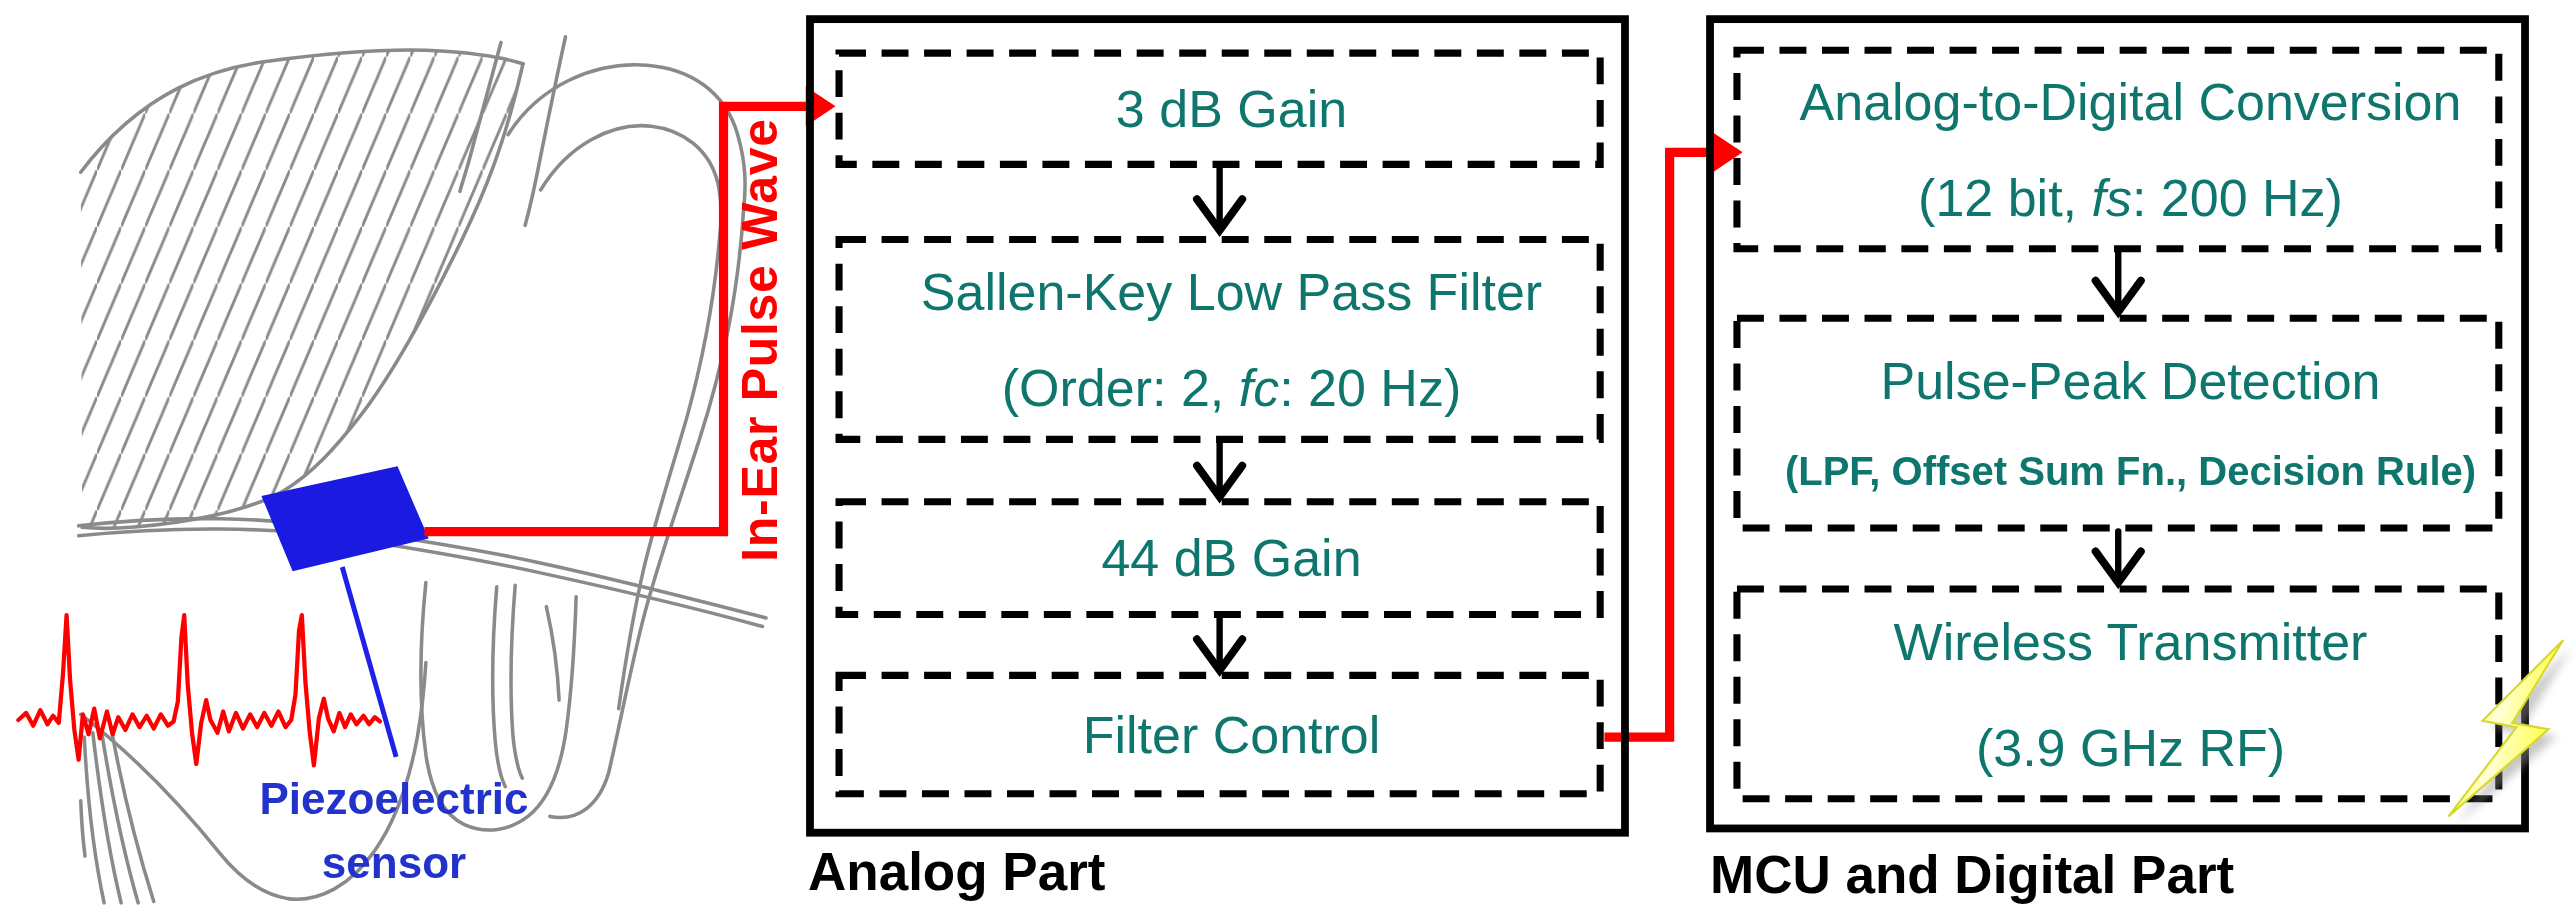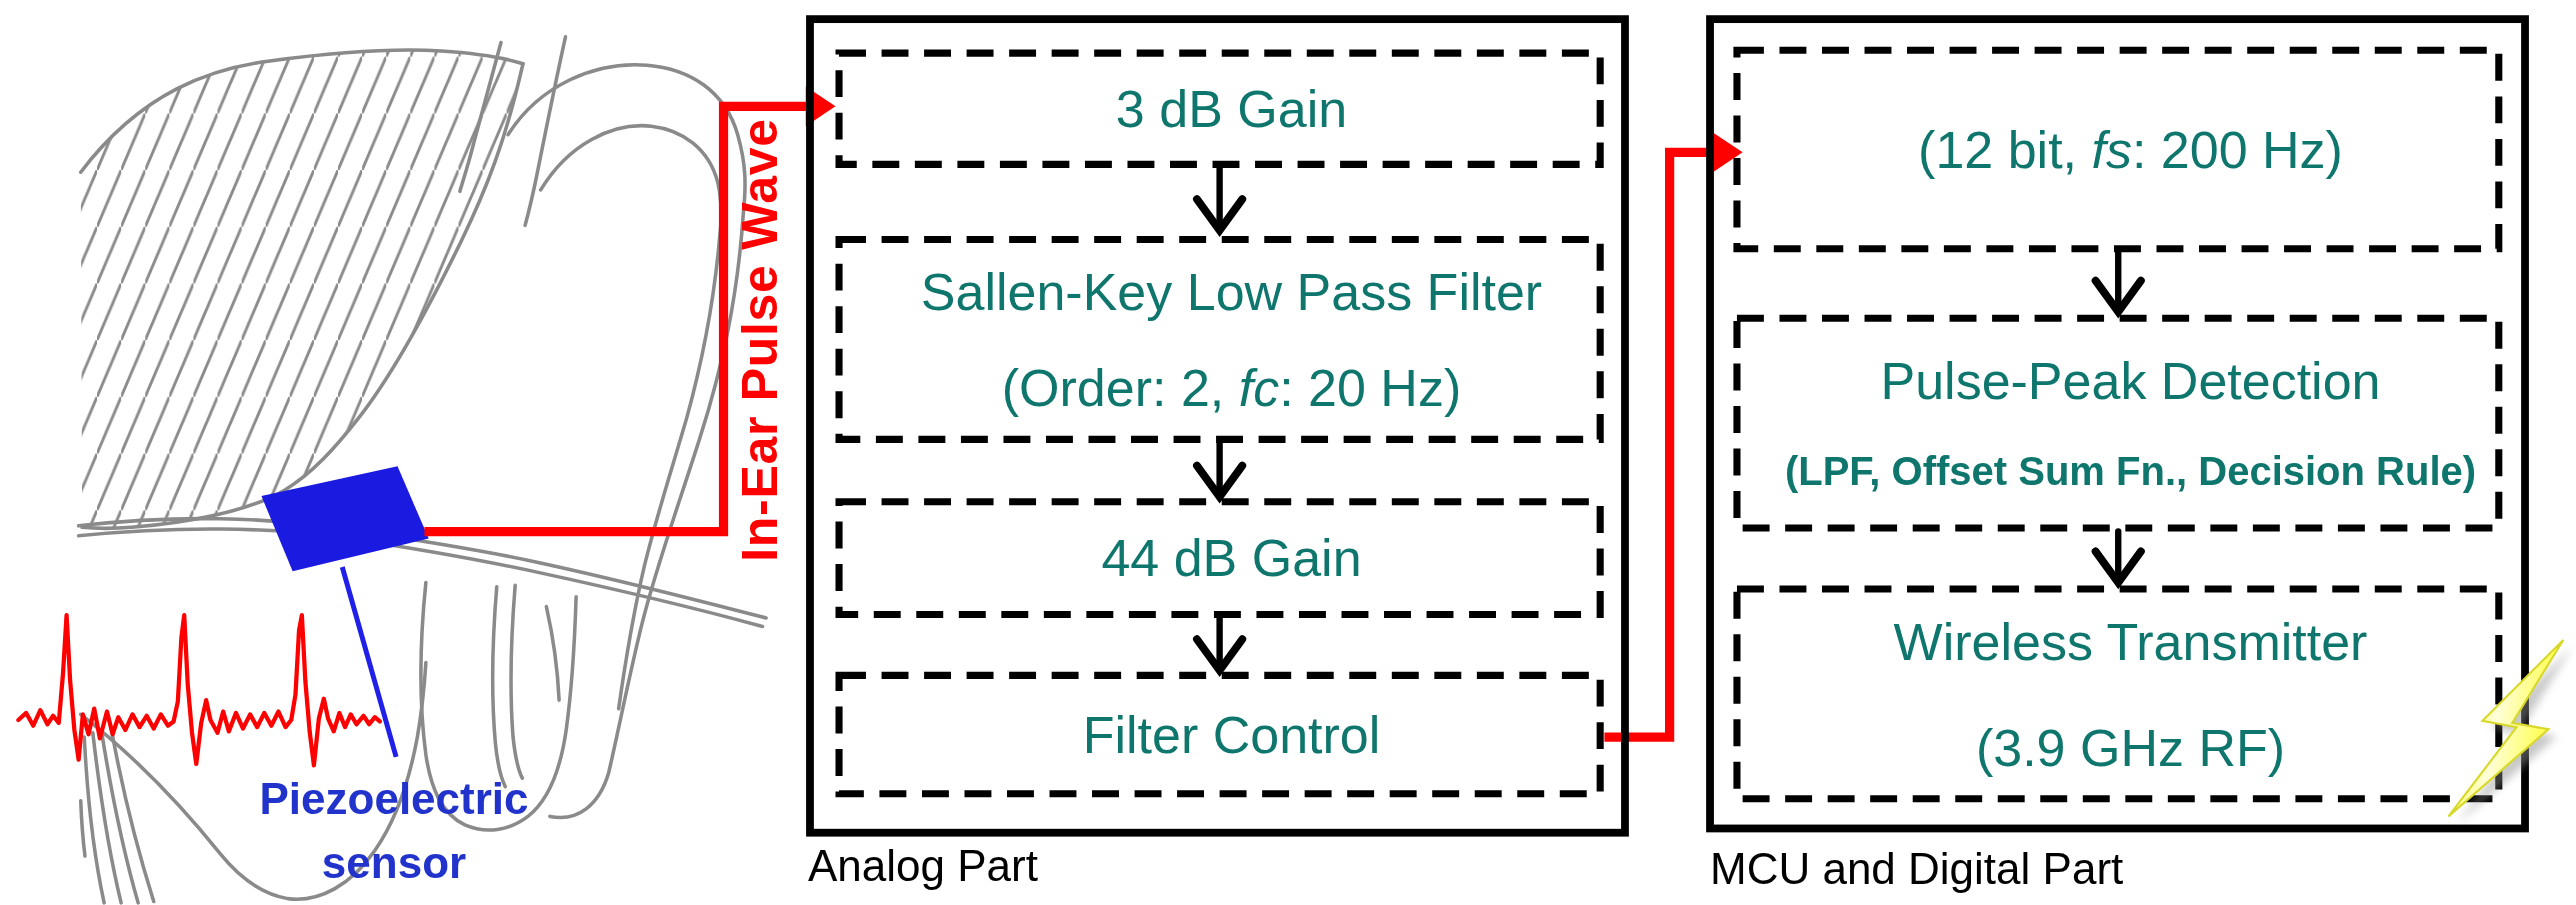--- a/index.html
+++ b/index.html
@@ -9,21 +9,21 @@
   }
   #diagram-svg{position:absolute;left:0;top:0;}
   .boxtext{
     position:absolute;display:flex;flex-direction:column;align-items:center;justify-content:center;
     text-align:center;font-size:52px;line-height:96px;color:#0f766e;padding-left:12px;
   }
   .boxtext .bline{white-space:nowrap;}
   .sub-bold{font-size:40px;font-weight:bold;line-height:85px;}
   .wide-space{line-height:106px;}
   .panel-label{
-    position:absolute;font-weight:normal;font-size:44px;color:#000;white-space:nowrap;
+    position:absolute;font-weight:bold;font-size:53px;color:#000;white-space:nowrap;
   }
   #inear-label{
     position:absolute;left:760px;top:340px;transform:translate(-50%,-50%) rotate(-90deg);
     color:#ff0000;font-weight:bold;font-size:50px;white-space:nowrap;letter-spacing:0.7px;
   }
   #piezo-label{
     position:absolute;left:394px;top:831px;transform:translate(-50%,-50%);
     color:#2233cc;font-weight:bold;font-size:44px;line-height:64px;text-align:center;white-space:nowrap;
   }
   .it{font-style:italic;margin-top:40px;}
@@ -161,20 +161,21 @@
     <div class="bline">44 dB Gain</div>
   </div>
 
   <div class="boxtext" style="left:835px;top:672px;width:769px;height:126px;">
     <div class="bline">Filter Control</div>
   </div>
 
   <div class="panel-label" style="left:808px;top:841px;">Analog Part</div>
 
   <div class="boxtext" style="left:1734px;top:47px;width:769px;height:206px;">
+    <div class="bline">Analog-to-Digital Conversion</div>
     <div class="bline"><span>(12 bit, </span><span class="it">fs</span><span>: 200 Hz)</span></div>
   </div>
 
   <div class="boxtext" style="left:1734px;top:315px;width:769px;height:217px;">
     <div class="bline">Pulse-Peak Detection</div>
     <div class="bline sub-bold">(LPF, Offset Sum Fn., Decision Rule)</div>
   </div>
 
   <div class="boxtext wide-space" style="left:1734px;top:586px;width:769px;height:217px;text-align:right;">
     <div class="bline">Wireless Transmitter</div>

